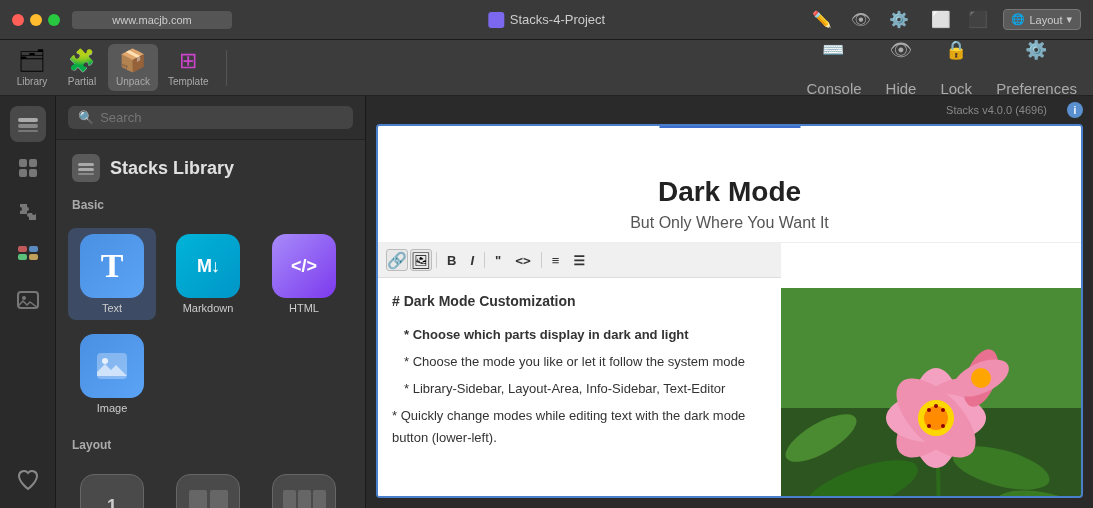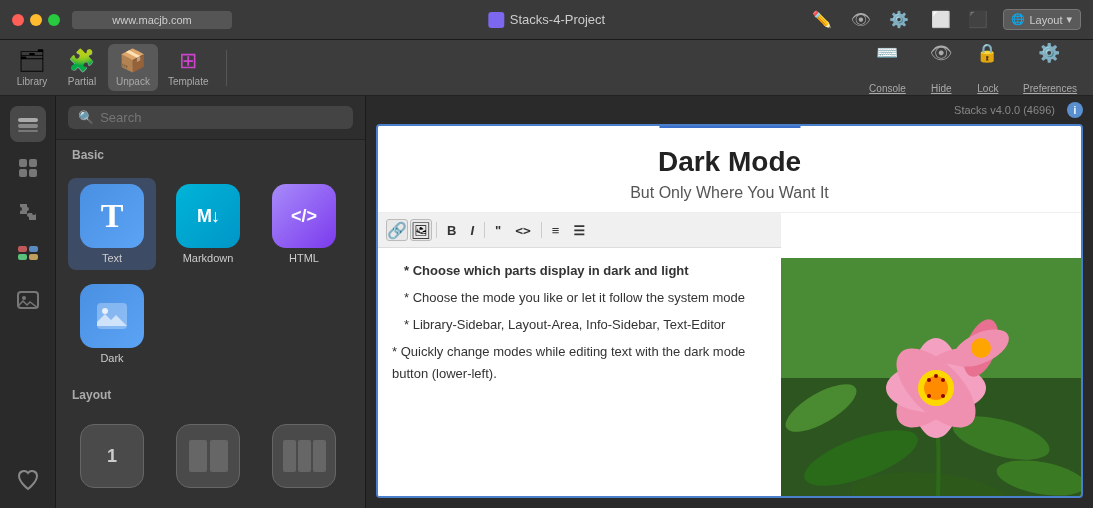--- a/index.html
+++ b/index.html
@@ -135,21 +135,21 @@
     }
     .toolbar-right-item {
       display: flex;
       flex-direction: column;
       align-items: center;
       cursor: pointer;
       padding: 4px 8px;
       border-radius: 6px;
     }
     .toolbar-right-item .ti-icon { font-size: 18px; color: #aaa; }
-    .toolbar-right-item .ti-label { font-size: 10px; color: #aaa; margin-top: 19px; text-decoration: underline; }
+    .toolbar-right-item .ti-label { font-size: 15px; color: #aaa; margin-top: 19px; }
 
     .top-icon-bar {
       display: flex;
       align-items: center;
       gap: 2px;
     }
     .top-icon-btn {
       background: none;
       border: none;
       color: #aaa;
@@ -312,21 +312,21 @@
       align-items: center;
       padding: 6px 10px;
       gap: 6px;
     }
     .version-badge {
       color: #888;
       font-size: 11px;
       margin-left: auto;
       display: flex;
       align-items: center;
-      gap: 12px;
+      gap: 20px;
     }
     .info-icon {
       width: 16px;
       height: 16px;
       background: #5a90d0;
       border-radius: 50%;
       display: flex;
       align-items: center;
       justify-content: center;
       color: white;
@@ -456,20 +456,21 @@
       background: white;
       text-align: center;
       padding: 20px 10px 10px;
       border-bottom: 1px solid #eee;
     }
     .heading-main {
       font-size: 28px;
       font-weight: bold;
       color: #222;
       margin-bottom: 6px;
+      margin-top: 30px;
     }
     .heading-sub {
       font-size: 16px;
       color: #555;
     }
   </style>
 </head>
 <body>
 
 <div class="title-bar">
@@ -587,20 +588,30 @@
     </div>
   </div>
 
   <div class="library-panel">
     <div class="search-bar">
       <div class="search-input-wrapper">
         <span class="search-icon">🔍</span>
         <input type="text" class="search-input" placeholder="Search" style="">
       </div>
     </div>
+    <div class="library-header">
+      <div class="library-icon">
+        <svg width="18" height="18" viewBox="0 0 18 18" fill="none">
+          <rect x="1" y="4" width="16" height="3" rx="1.5" fill="#aaa"></rect>
+          <rect x="1" y="9" width="16" height="3" rx="1.5" fill="#aaa"></rect>
+          <rect x="1" y="14" width="16" height="2" rx="1" fill="#888"></rect>
+        </svg>
+      </div>
+      <span class="library-title">Stacks Library</span>
+    </div>
 
     <div class="section-label">Basic</div>
     <div class="section-divider"></div>
     <div class="stacks-grid">
 
       <div class="stack-item selected">
         <div class="stack-icon blue">
           <span style="font-family:serif; font-size:34px; font-weight:bold; color:white;">T</span>
         </div>
         <span class="stack-label">Text</span>
@@ -621,21 +632,21 @@
       </div>
 
       <div class="stack-item">
         <div class="stack-icon blue">
           <svg width="36" height="36" viewBox="0 0 36 36" fill="none">
             <rect x="3" y="5" width="30" height="26" rx="4" fill="rgba(255,255,255,0.3)"></rect>
             <circle cx="11" cy="13" r="3" fill="rgba(255,255,255,0.8)"></circle>
             <path d="M3 24l8-8 6 6 5-5 11 11H3z" fill="rgba(255,255,255,0.6)"></path>
           </svg>
         </div>
-        <span class="stack-label">Dark</span>
+        <span class="stack-label">Image</span>
       </div>
 
     </div>
 
     <div class="section-label">Layout</div>
     <div class="section-divider"></div>
     <div class="stacks-grid">
 
       <div class="stack-item">
         <div class="stack-icon" style="background:#4a4a4a; border: 1px solid #666;">
@@ -695,20 +706,21 @@
               <button class="editor-tb-btn"><strong>B</strong></button>
               <button class="editor-tb-btn"><em>I</em></button>
               <div class="editor-tb-sep"></div>
               <button class="editor-tb-btn">"</button>
               <button class="editor-tb-btn" style="font-family:monospace;">&lt;&gt;</button>
               <div class="editor-tb-sep"></div>
               <button class="editor-tb-btn">≡</button>
               <button class="editor-tb-btn">☰</button>
             </div>
             <div class="editor-content">
+              <div style="font-size:14px; font-weight:bold; margin-bottom:10px;"># Dark Mode Customization</div>
               <div style="margin-bottom:5px; padding-left:12px;font-weight:bold;">  * Choose which parts display in dark and light</div>
               <div style="margin-bottom:5px; padding-left:12px;">  * Choose the mode you like or let it follow the system mode</div>
               <div style="margin-bottom:5px; padding-left:12px;">  * Library-Sidebar, Layout-Area, Info-Sidebar, Text-Editor</div>
               <div style="">* Quickly change modes while editing text with the dark mode button (lower-left).</div>
             </div>
           </div>
 
           <div class="image-panel">
             <div class="flower-area">
               <svg width="100%" height="100%" viewBox="0 0 300 280" xmlns="http://www.w3.org/2000/svg">

